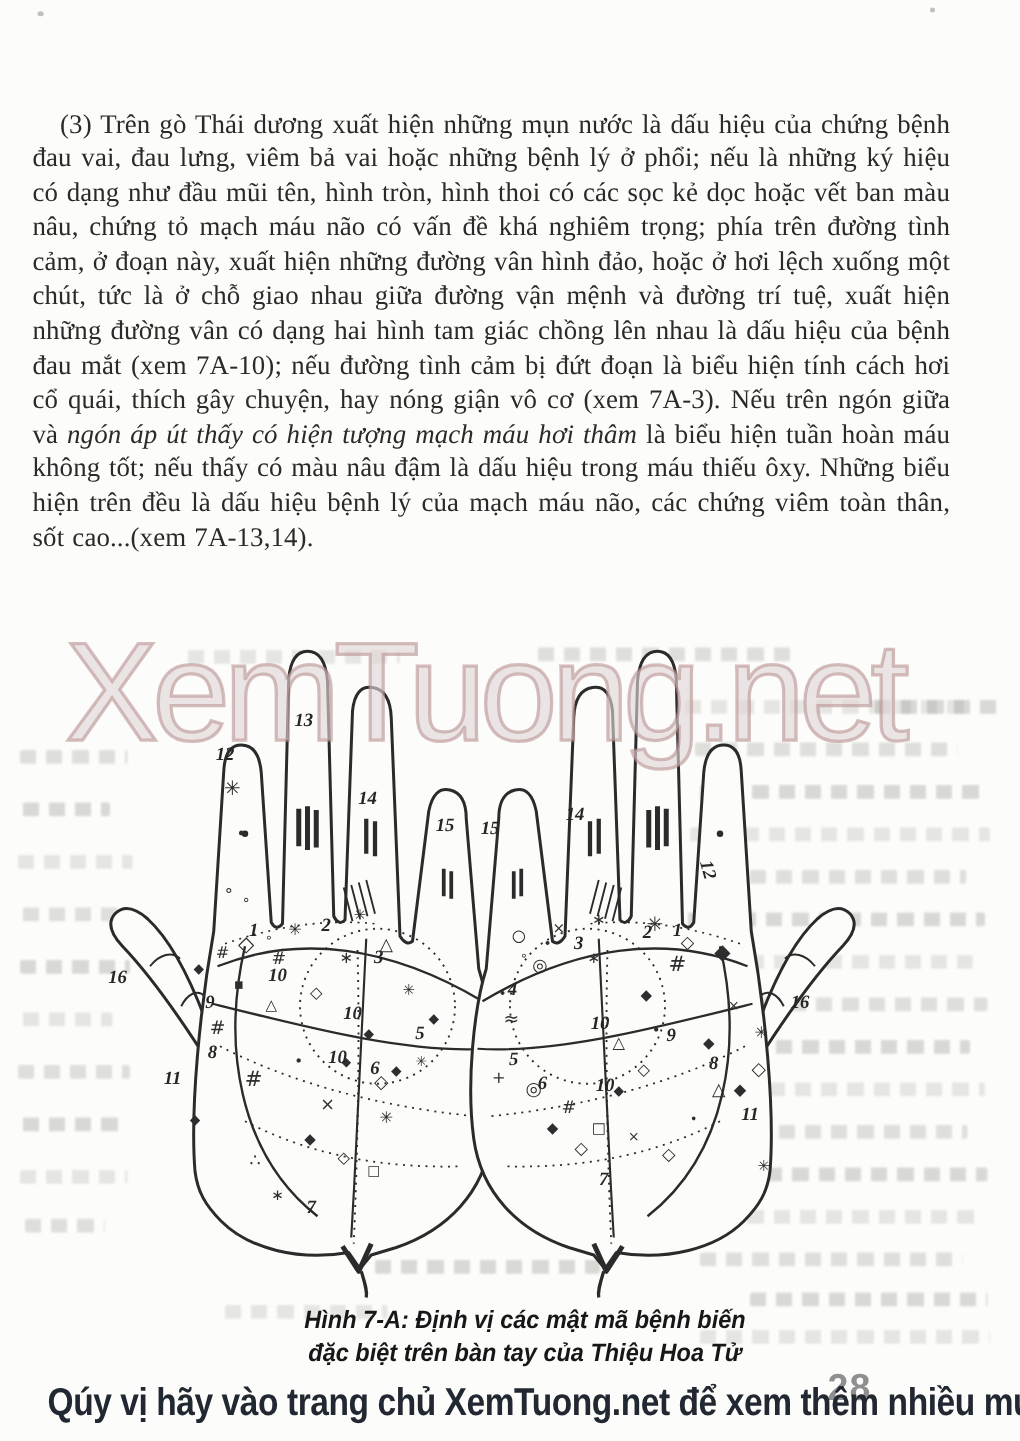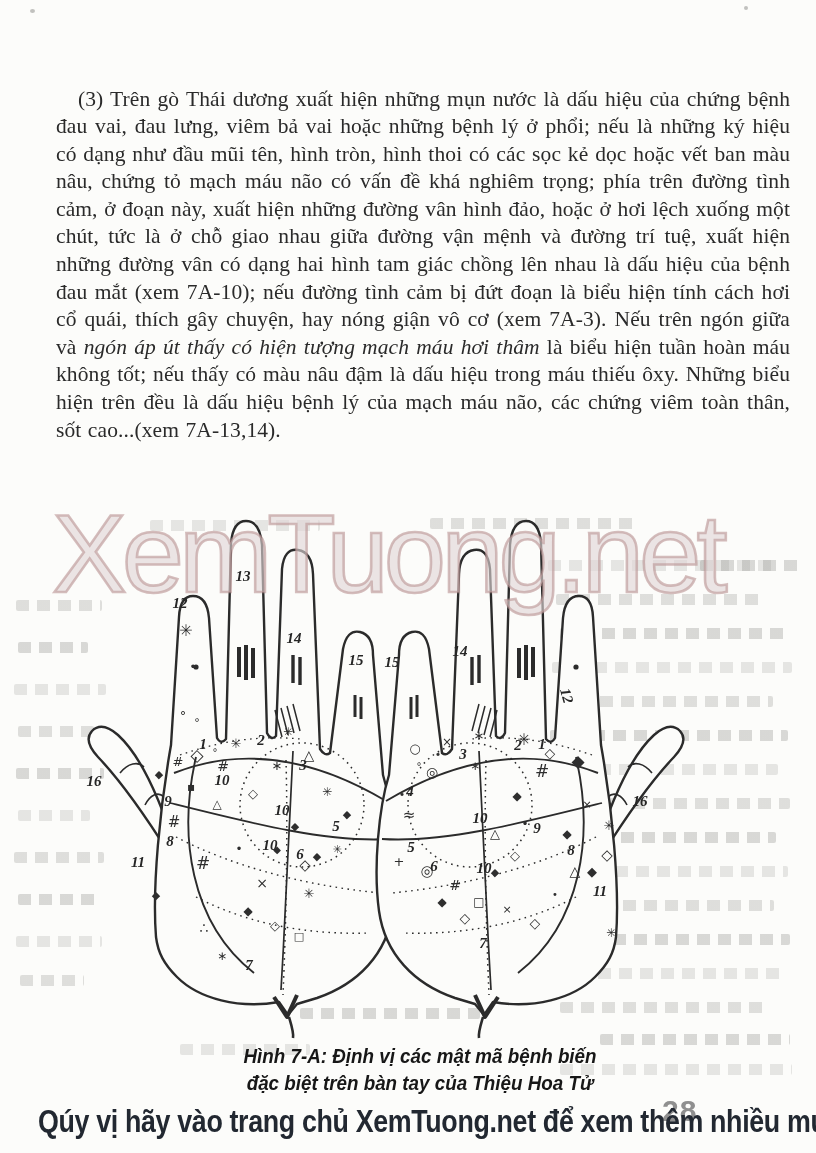--- a/index.html
+++ b/index.html
@@ -3,21 +3,21 @@
 <meta charset="utf-8">
 <style>
   html,body{margin:0;padding:0;background:#e8e8e8;}
   .page{
     position:relative;width:816px;height:1153px;margin:0 auto;
     background:#fcfcfa;overflow:hidden;
     font-family:"Liberation Serif",serif;color:#262626;
   }
   
   .para{
-    position:absolute;left:56px;top:64px;width:734px;
+    position:absolute;left:26px;top:64px;width:734px;
     font-size:21.5px;line-height:27.6px;text-align:justify;
     text-indent:22px;color:#2a2a2a;
     letter-spacing:.1px;word-spacing:1px;
   }
   .para .it{font-style:italic;}
   
   .bleed{position:absolute;inset:0;pointer-events:none;}
   .bleed i{
     position:absolute;height:11px;border-radius:2px;display:block;
     background:repeating-linear-gradient(90deg, rgba(148,148,144,.40) 0 13px, rgba(148,148,144,0) 13px 21px);

